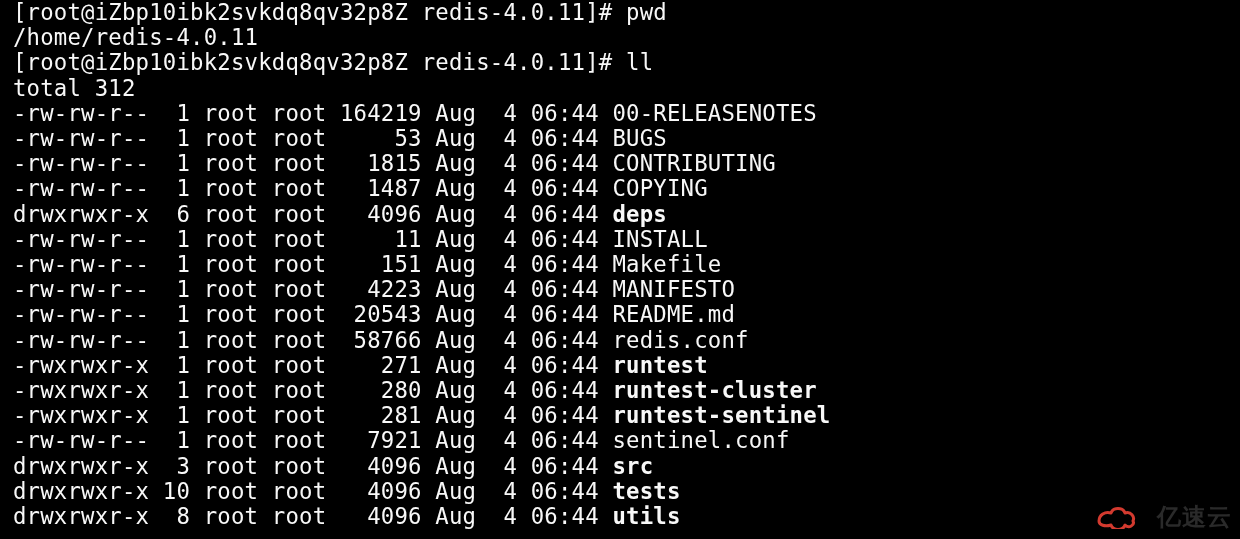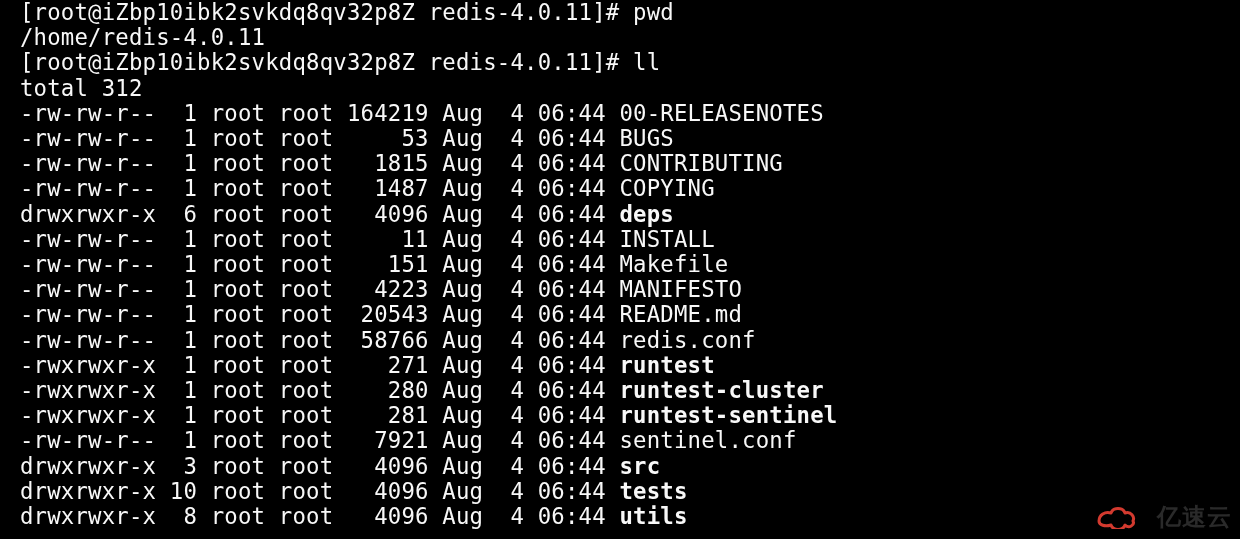--- a/index.html
+++ b/index.html
@@ -6,21 +6,21 @@
     margin: 0;
     padding: 0;
     background: #000;
     width: 1240px;
     height: 539px;
     overflow: hidden;
     position: relative;
   }
   pre.terminal {
     margin: 0;
-    padding: 0 20px;
+    padding: 0 13px;
     font-family: "DejaVu Sans Mono", "Liberation Mono", "Consolas", monospace;
     font-size: 22.3px;
     line-height: 25.2px;
     color: #f8f8f8;
     background: #000;
     white-space: pre;
     letter-spacing: 0.2px;
   }
   .bold { font-weight: bold; }
   .watermark {

